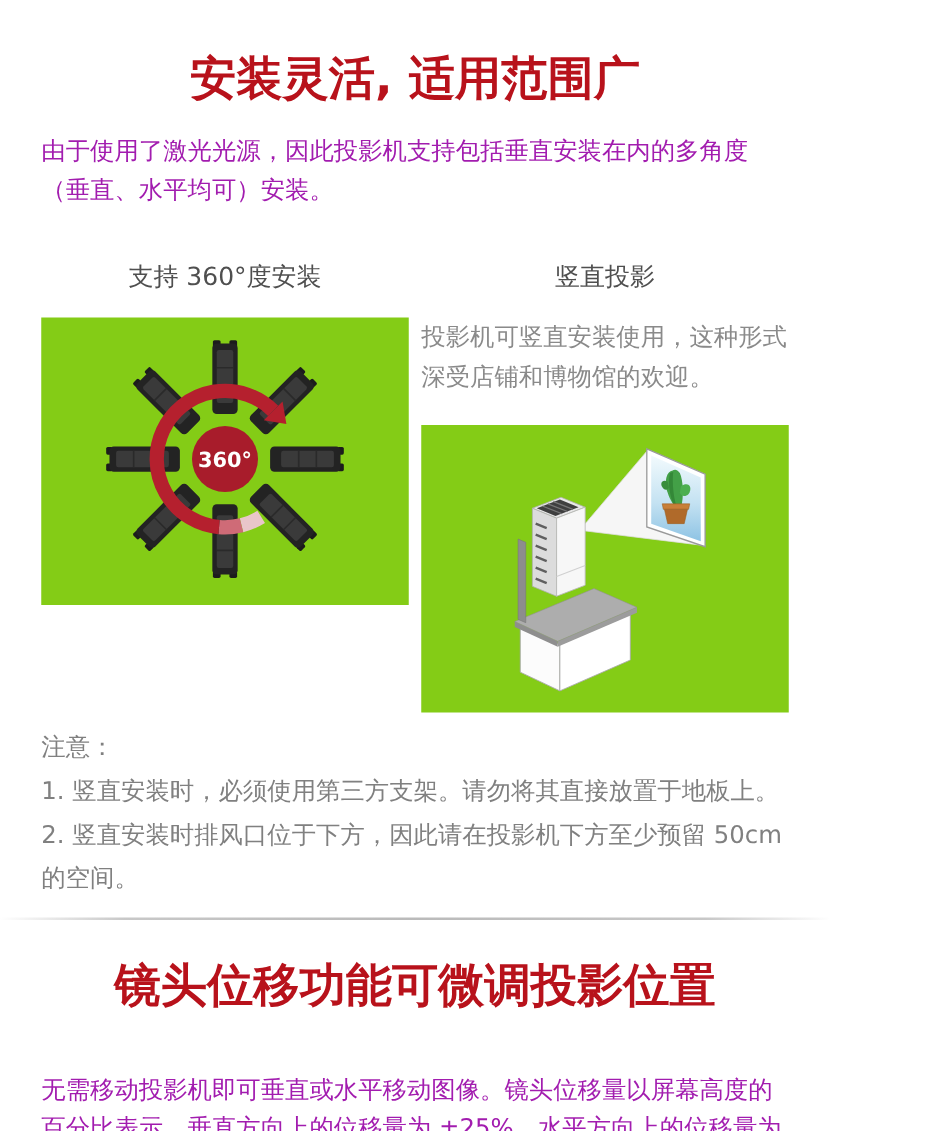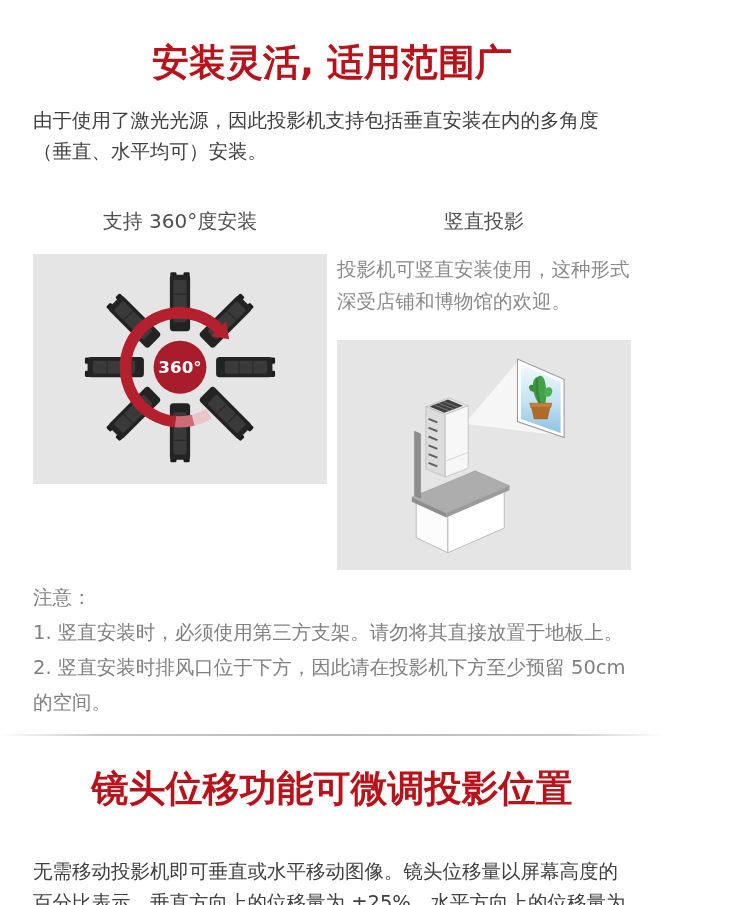--- a/index.html
+++ b/index.html
@@ -5,30 +5,30 @@
   html,body{margin:0;padding:0;background:#fff;}
   .page{
     width:664px;height:905px;overflow:hidden;background:#fff;
     font-family:"DejaVu Sans","Liberation Sans",sans-serif;
   }
   .red-title{
     margin:0;padding-top:42px;text-align:center;
     font-size:37px;line-height:1.12;font-weight:700;color:#b8121b;
   }
   .intro{
-    margin:22px 33px 0;font-size:19.5px;line-height:31px;color:#404040;
+    margin:22px 33px 0;font-size:19.5px;line-height:31px;color:#a21caf;
   }
   .columns{display:flex;gap:10px;margin:38px 33px 0;}
   .col{flex:1;min-width:0;}
   .col-heading{
     margin:0 0 16px;text-align:center;font-weight:400;
     font-size:20px;line-height:33px;color:#4f4f4f;
   }
   .col-body{margin:0;font-size:19.5px;line-height:32px;color:#8a8a8a;height:74px;}
-  .panel{margin-top:12px;height:230px;background:#e5e5e5;}
+  .panel{margin-top:12px;height:230px;background:#84cc16;}
   .panel svg{display:block;width:100%;height:100%;}
   .notes{margin:10px 33px 0;}
   .notes p{margin:0;font-size:19.5px;line-height:35px;color:#808080;}
   .divider{
     margin-top:14px;height:2px;
     background:linear-gradient(to right,
       rgba(170,170,170,0),rgba(145,145,145,.5) 15%,
       rgba(130,130,130,.55) 50%,rgba(145,145,145,.5) 85%,
       rgba(170,170,170,0));
   }

